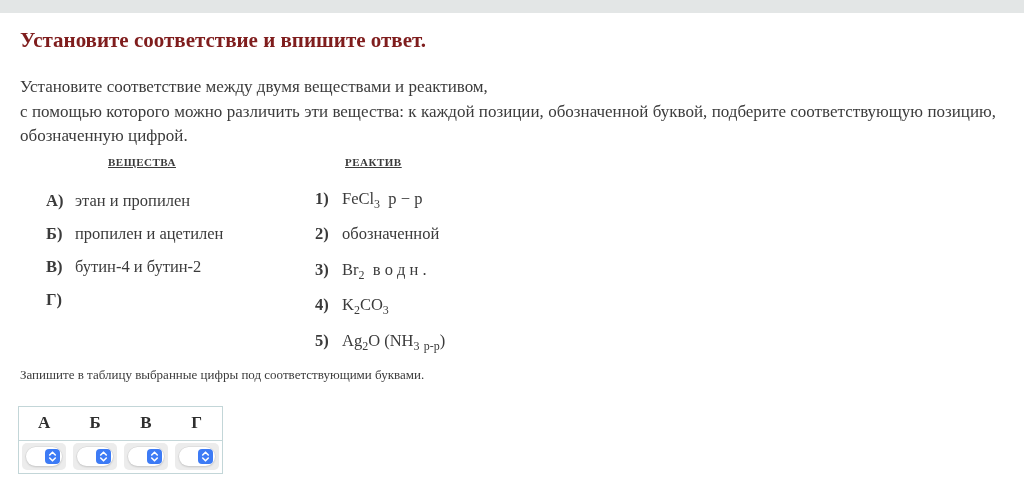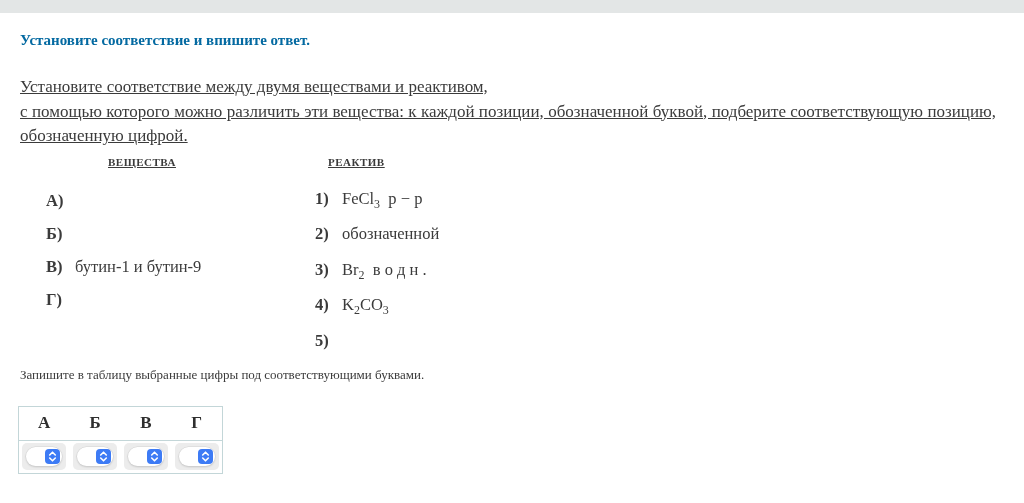--- a/index.html
+++ b/index.html
@@ -11,46 +11,45 @@
     position: relative;
     overflow: hidden;
   }
   .top-bar {
     width: 100%;
     height: 13px;
     background: #e3e6e6;
   }
   .title {
     margin: 17px 28px 0 20px;
-    font-size: 15px;
+    font-size: 21px;
     font-weight: bold;
     line-height: 20px;
-    color: #0369a1;
+    color: #7f1d1d;
   }
   .instruction {
     margin: 25px 28px 0 20px;
     font-size: 17px;
     line-height: 24.5px;
     text-align: justify;
-    text-decoration: underline;
   }
   .match-area {
     position: relative;
     height: 214px;
   }
   .col-header {
     position: absolute;
     top: 7px;
     font-size: 11px;
     font-weight: bold;
     text-decoration: underline;
     letter-spacing: 0.5px;
   }
   .col-header.substances { left: 108px; }
-  .col-header.reagents  { left: 328px; }
+  .col-header.reagents  { left: 345px; }
   .substances-list { position: absolute; left: 46px; top: 42px; }
   .reagents-list   { position: absolute; left: 315px; top: 40px; }
   .match-row { display: flex; align-items: baseline; font-size: 16.5px; }
   .substances-list .match-row { height: 33px; }
   .reagents-list   .match-row { height: 35.5px; }
   .row-label { font-weight: bold; flex: 0 0 auto; }
   .substances-list .row-label { width: 29px; }
   .reagents-list   .row-label { width: 27px; }
   .row-text, .formula { white-space: pre-wrap; }
   .formula sub {
@@ -129,27 +128,29 @@
 <p class="instruction"><span>Установите соответствие между двумя веществами и реактивом,</span><br><span>с помощью которого можно различить эти вещества: к каждой позиции, обозначенной буквой, подберите соответствующую позицию, обозначенную цифрой.</span></p>
 
 <div class="match-area">
 
   <div class="col-header substances">ВЕЩЕСТВА</div>
   <div class="col-header reagents">РЕАКТИВ</div>
 
   <div class="substances-list">
     <div class="match-row">
       <span class="row-label">А)</span>
+      <span class="row-text">этан и пропилен</span>
     </div>
     <div class="match-row">
       <span class="row-label">Б)</span>
+      <span class="row-text">пропилен и ацетилен</span>
     </div>
     <div class="match-row">
       <span class="row-label">В)</span>
-      <span class="row-text">бутин-1 и бутин-9</span>
+      <span class="row-text">бутин-4 и бутин-2</span>
     </div>
     <div class="match-row">
       <span class="row-label">Г)</span>
     </div>
   </div>
 
   <div class="reagents-list">
     <div class="match-row">
       <span class="row-label">1)</span>
       <span class="formula"><span>FeCl</span><sub>3</sub><span>  р − р</span></span>
@@ -161,20 +162,21 @@
     <div class="match-row">
       <span class="row-label">3)</span>
       <span class="formula"><span>Br</span><sub>2</sub><span>  в о д н .</span></span>
     </div>
     <div class="match-row">
       <span class="row-label">4)</span>
       <span class="formula"><span>K</span><sub>2</sub><span>CO</span><sub>3</sub></span>
     </div>
     <div class="match-row">
       <span class="row-label">5)</span>
+      <span class="formula"><span>Ag</span><sub>2</sub><span>O (NH</span><sub>3</sub><span> </span><sub>р-р</sub><span>)</span></span>
     </div>
   </div>
 
 </div>
 
 <p class="answer-caption">Запишите в таблицу выбранные цифры под соответствующими буквами.</p>
 
 <table class="answer-table">
   <tbody>
     <tr class="head-row">

